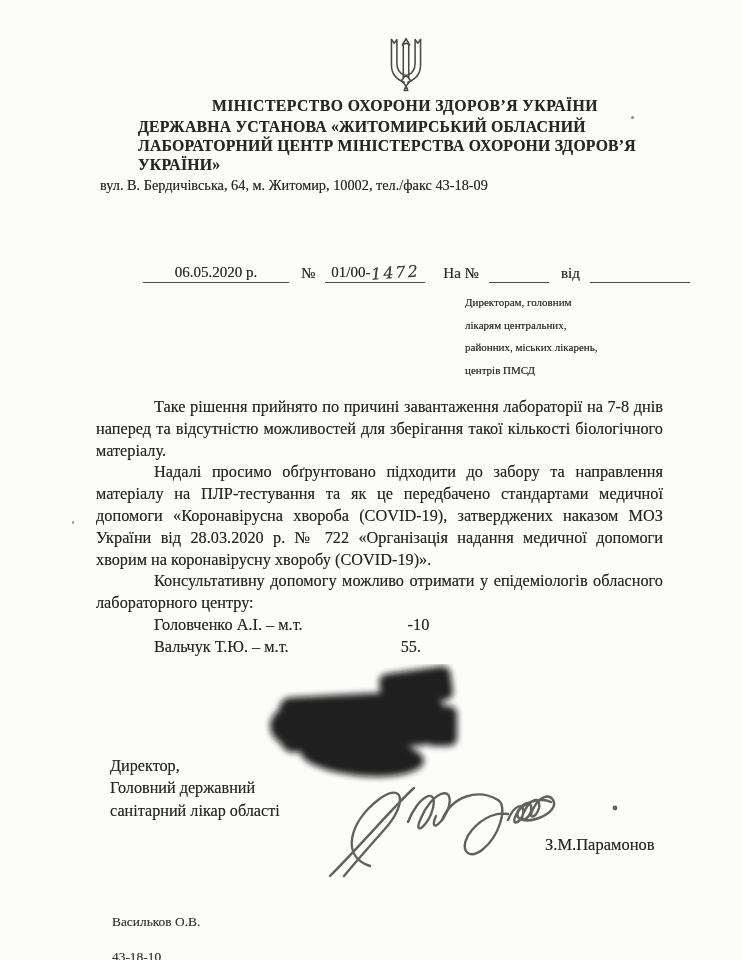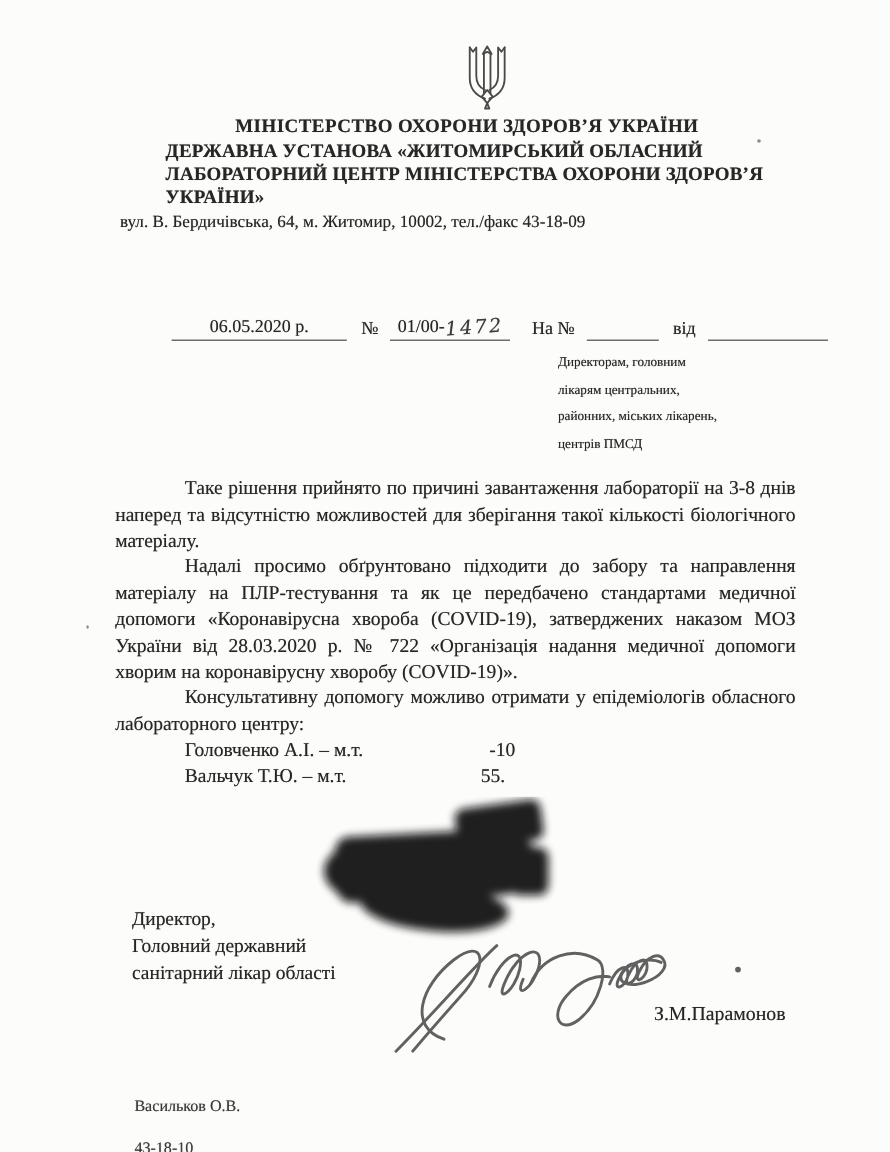--- a/index.html
+++ b/index.html
@@ -7,21 +7,21 @@
     position:relative;width:742px;height:960px;margin:0 auto;
     background:#fcfcfb;overflow:hidden;
     font-family:"Liberation Serif","DejaVu Serif",serif;
     color:#262626;
   }
   .scan-text{text-shadow:0 0 .6px rgba(40,40,40,.55);}
   .abs{position:absolute;}
 
   
   .emblem{left:386px;top:36px;width:40px;height:58px;}
-  .ministry{left:84px;top:96px;width:610px;text-align:center;
+  .ministry{left:100px;top:96px;width:610px;text-align:center;
     font-weight:bold;font-size:15.8px;letter-spacing:.4px;line-height:19px;}
   .institution{left:138px;top:117px;width:536px;text-align:left;
     font-weight:bold;font-size:15.8px;letter-spacing:.2px;line-height:19px;}
   .address{left:100px;top:177px;width:610px;font-size:14.3px;}
   .emailline{left:100px;top:196px;width:610px;text-align:center;font-size:14.3px;}
   .emailline .email{text-decoration:underline;}
   .emailline .edrpou{margin-left:14px;}
 
   
   .refline{left:143px;top:226px;width:560px;font-size:15px;display:flex;align-items:flex-end;margin-top:36px;}
@@ -98,21 +98,21 @@
     <span class="gap6"></span>
     <span class="seg seg-blank2"></span>
   </div>
 
   <div class="abs recipient scan-text">Директорам, головним
 лікарям центральних,
 районних, міських лікарень,
 центрів ПМСД</div>
 
   <div class="abs body-text scan-text">
-    <p>Таке рішення прийнято по причині завантаження лабораторії на 3-8 днів наперед та відсутністю можливостей для зберігання такої кількості біологічного матеріалу.</p>
+    <p>Таке рішення прийнято по причині завантаження лабораторії на 7-8 днів наперед та відсутністю можливостей для зберігання такої кількості біологічного матеріалу.</p>
     <p>Надалі просимо обґрунтовано підходити до забору та направлення матеріалу на ПЛР-тестування та як це передбачено стандартами медичної допомоги «Коронавірусна хвороба (COVID-19), затверджених наказом МОЗ України від 28.03.2020 р. № 722 «Організація надання медичної допомоги хворим на коронавірусну хворобу (COVID-19)».</p>
     <p>Консультативну допомогу можливо отримати у епідеміологів обласного лабораторного центру:</p>
     <p class="contact-line"><span>Головченко А.І. – м.т.</span><span class="red-gap1"></span><span>-10</span></p>
     <p class="contact-line"><span>Вальчук Т.Ю. – м.т.</span><span class="red-gap2"></span><span>55.</span></p>
   </div>
 
   <div class="abs blob">
     <svg width="222" height="120" viewBox="0 0 222 120">
       <defs>
           <filter id="soft" x="-20%" y="-20%" width="140%" height="140%">

